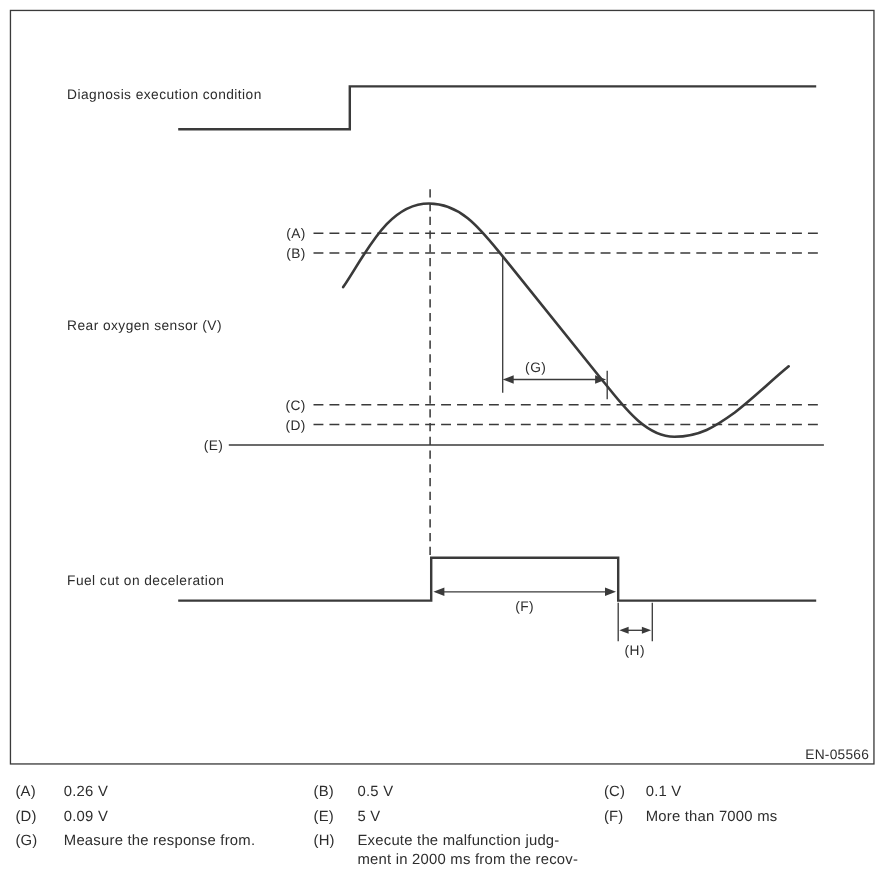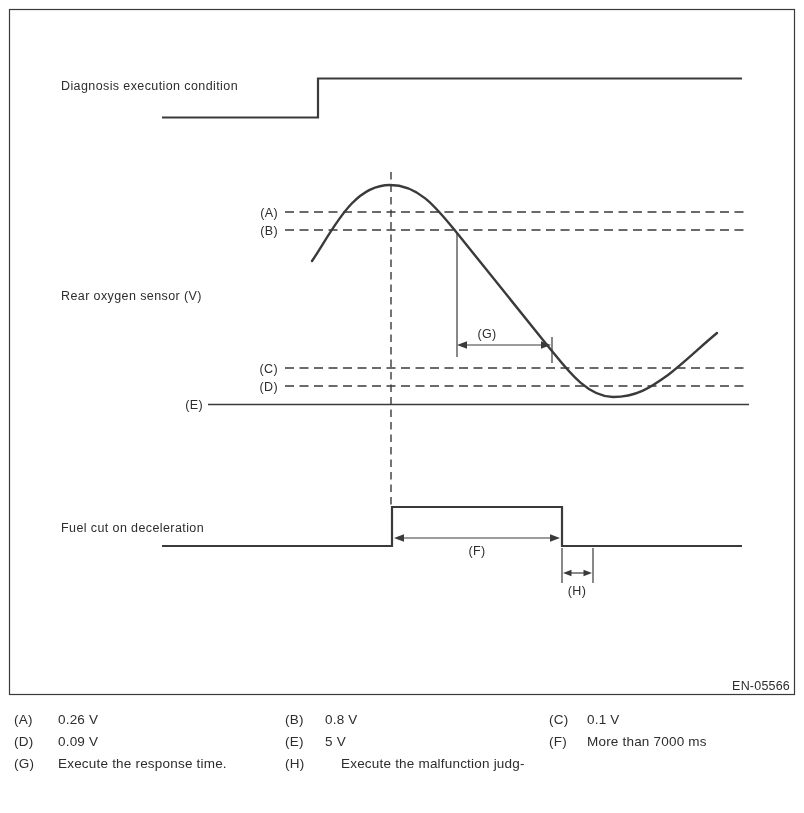--- a/index.html
+++ b/index.html
@@ -16,21 +16,21 @@
     letter-spacing:0.4px;
   }
   .diagram-svg text.code{font-size:12.5px;letter-spacing:0.2px;}
   .legend{position:absolute;left:0;top:0;width:804px;}
   .legend-item{
     position:absolute;display:flex;
     font-size:13.5px;line-height:17px;color:#2d2d2d;
     letter-spacing:0.2px;
   }
   .legend-key{flex:0 0 auto;}
-  .legend-val span{display:block;margin-left:16px;}
+  .legend-val span{display:block;}
   .k1{width:44px;} .k2{width:40px;} .k3{width:38px;}
   .c1{left:14px;} .c2{left:285px;} .c3{left:549px;}
   .r1{top:711px;} .r2{top:733px;} .r3{top:755px;}
 </style>
 </head>
 <body>
 
 <svg class="diagram-svg" width="804" height="700" viewBox="0 0 804 700">
 
   <rect x="9.5" y="9.5" width="785" height="685" fill="none" stroke="#3a3a3a" stroke-width="1.2"></rect>
@@ -94,21 +94,21 @@
 </svg>
 
 <div class="legend">
 
   <div class="legend-item c1 r1">
     <span class="legend-key k1">(A)</span>
     <span class="legend-val">0.26 V</span>
   </div>
   <div class="legend-item c2 r1">
     <span class="legend-key k2">(B)</span>
-    <span class="legend-val">0.8 V</span>
+    <span class="legend-val">0.5 V</span>
   </div>
   <div class="legend-item c3 r1">
     <span class="legend-key k3">(C)</span>
     <span class="legend-val">0.1 V</span>
   </div>
 
   <div class="legend-item c1 r2">
     <span class="legend-key k1">(D)</span>
     <span class="legend-val">0.09 V</span>
   </div>
@@ -116,21 +116,22 @@
     <span class="legend-key k2">(E)</span>
     <span class="legend-val">5 V</span>
   </div>
   <div class="legend-item c3 r2">
     <span class="legend-key k3">(F)</span>
     <span class="legend-val">More than 7000 ms</span>
   </div>
 
   <div class="legend-item c1 r3">
     <span class="legend-key k1">(G)</span>
-    <span class="legend-val">Execute the response time.</span>
+    <span class="legend-val">Measure the response from.</span>
   </div>
   <div class="legend-item c2 r3">
     <span class="legend-key k2">(H)</span>
     <span class="legend-val">
       <span>Execute the malfunction judg-</span>
+      <span>ment in 2000 ms from the recov-</span>
     </span>
   </div>
 </div>
 
 </body></html>

